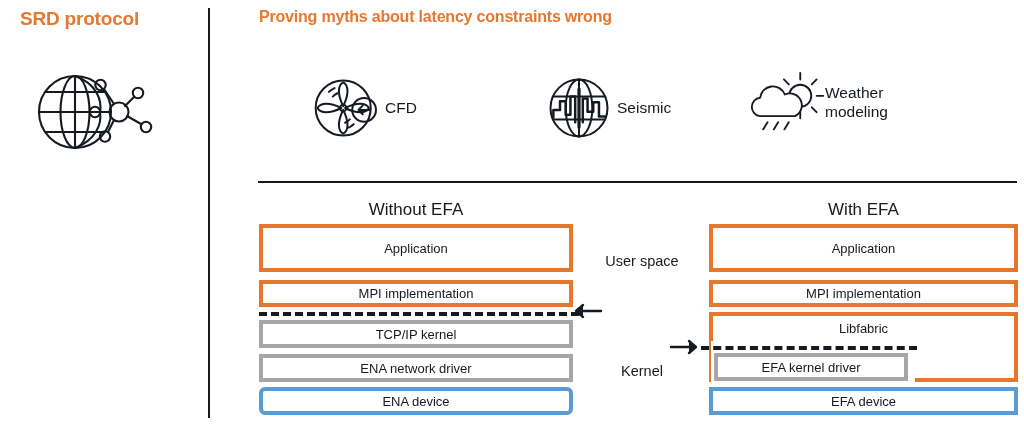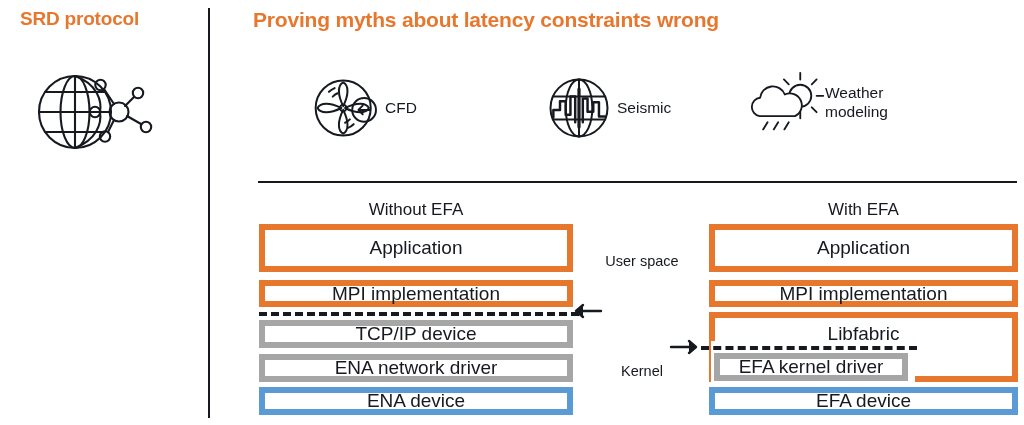--- a/index.html
+++ b/index.html
@@ -40,22 +40,22 @@
   #vertical-divider {
     position: absolute;
     left: 208px; top: 8px;
     width: 2px; height: 410px;
     background: #16191f;
   }
 
   
   #main-title {
     position: absolute;
-    left: 253px; top: 8px;
-    font-size: 21px;
+    left: 259px; top: 8px;
+    font-size: 16px;
     font-weight: bold;
     color: #e8772e;
     letter-spacing: -0.2px;
     white-space: nowrap;
   }
 
   
   #workloads {
     position: absolute;
     left: 259px; top: 62px;
@@ -100,41 +100,41 @@
   #heading-without { left: 259px; top: 200px; width: 314px; }
   #heading-with    { left: 709px; top: 200px; width: 309px; }
 
   .layer-box {
     position: absolute;
     box-sizing: border-box;
     display: flex;
     align-items: center;
     justify-content: center;
     background: #ffffff;
-    font-size: 19px;
-    color: #16191f;
-    border: 6px solid #8b5cf6;
+    font-size: 13px;
+    color: #16191f;
+    border: 4px solid #8b5cf6;
   }
   .layer-box.orange { border-color: #e8772e; }
   .layer-box.blue   { border-color: #5b9bd5; }
   .layer-box.gray   { border-color: #a6a6a6; }
 
   .dashed-line {
     position: absolute;
     height: 0;
     border-top: 4px dashed #16191f;
   }
 
   
   #lx-application { left: 259px; top: 224px; width: 314px; height: 48px; }
   #lx-mpi         { left: 259px; top: 280px; width: 314px; height: 27px; }
   #lx-dashed      { left: 259px; top: 312px; width: 320px; }
   #lx-tcpip       { left: 259px; top: 320px; width: 314px; height: 28px; }
   #lx-enadriver   { left: 259px; top: 354px; width: 314px; height: 28px; }
-  #lx-enadevice   { left: 259px; top: 387px; width: 314px; height: 28px; }
+  #lx-enadevice   { left: 259px; top: 387px; width: 314px; height: 28px; border-radius: 6px; }
 
   
   #rx-application { left: 709px; top: 224px; width: 309px; height: 48px; }
   #rx-mpi         { left: 709px; top: 280px; width: 309px; height: 27px; }
   #rx-libfabric   { left: 709px; top: 312px; width: 309px; height: 70px;
                     align-items: flex-start; padding-top: 5px; }
   
   #rx-libfabric-notch {
     position: absolute;
     left: 711px; top: 341px;
@@ -271,21 +271,21 @@
 <div id="horizontal-rule"></div>
 
 <div class="stack-heading" id="heading-without">Without EFA</div>
 
 <div class="layer-box orange" id="lx-application">Application</div>
 
 <div class="layer-box orange" id="lx-mpi">MPI implementation</div>
 
 <div class="dashed-line" id="lx-dashed"></div>
 
-<div class="layer-box gray" id="lx-tcpip">TCP/IP device</div>
+<div class="layer-box gray" id="lx-tcpip">TCP/IP kernel</div>
 
 <div class="layer-box gray" id="lx-enadriver">ENA network driver</div>
 
 <div class="layer-box blue" id="lx-enadevice">ENA device</div>
 
 <div class="space-label" id="label-userspace">User space</div>
 
 <div class="space-label" id="label-kernel">Kernel</div>
 
 <svg class="mid-arrow" id="arrow-left" width="30" height="18" viewBox="0 0 30 18" fill="none" stroke="#16191f" stroke-width="2.4" stroke-linecap="round" stroke-linejoin="round">

